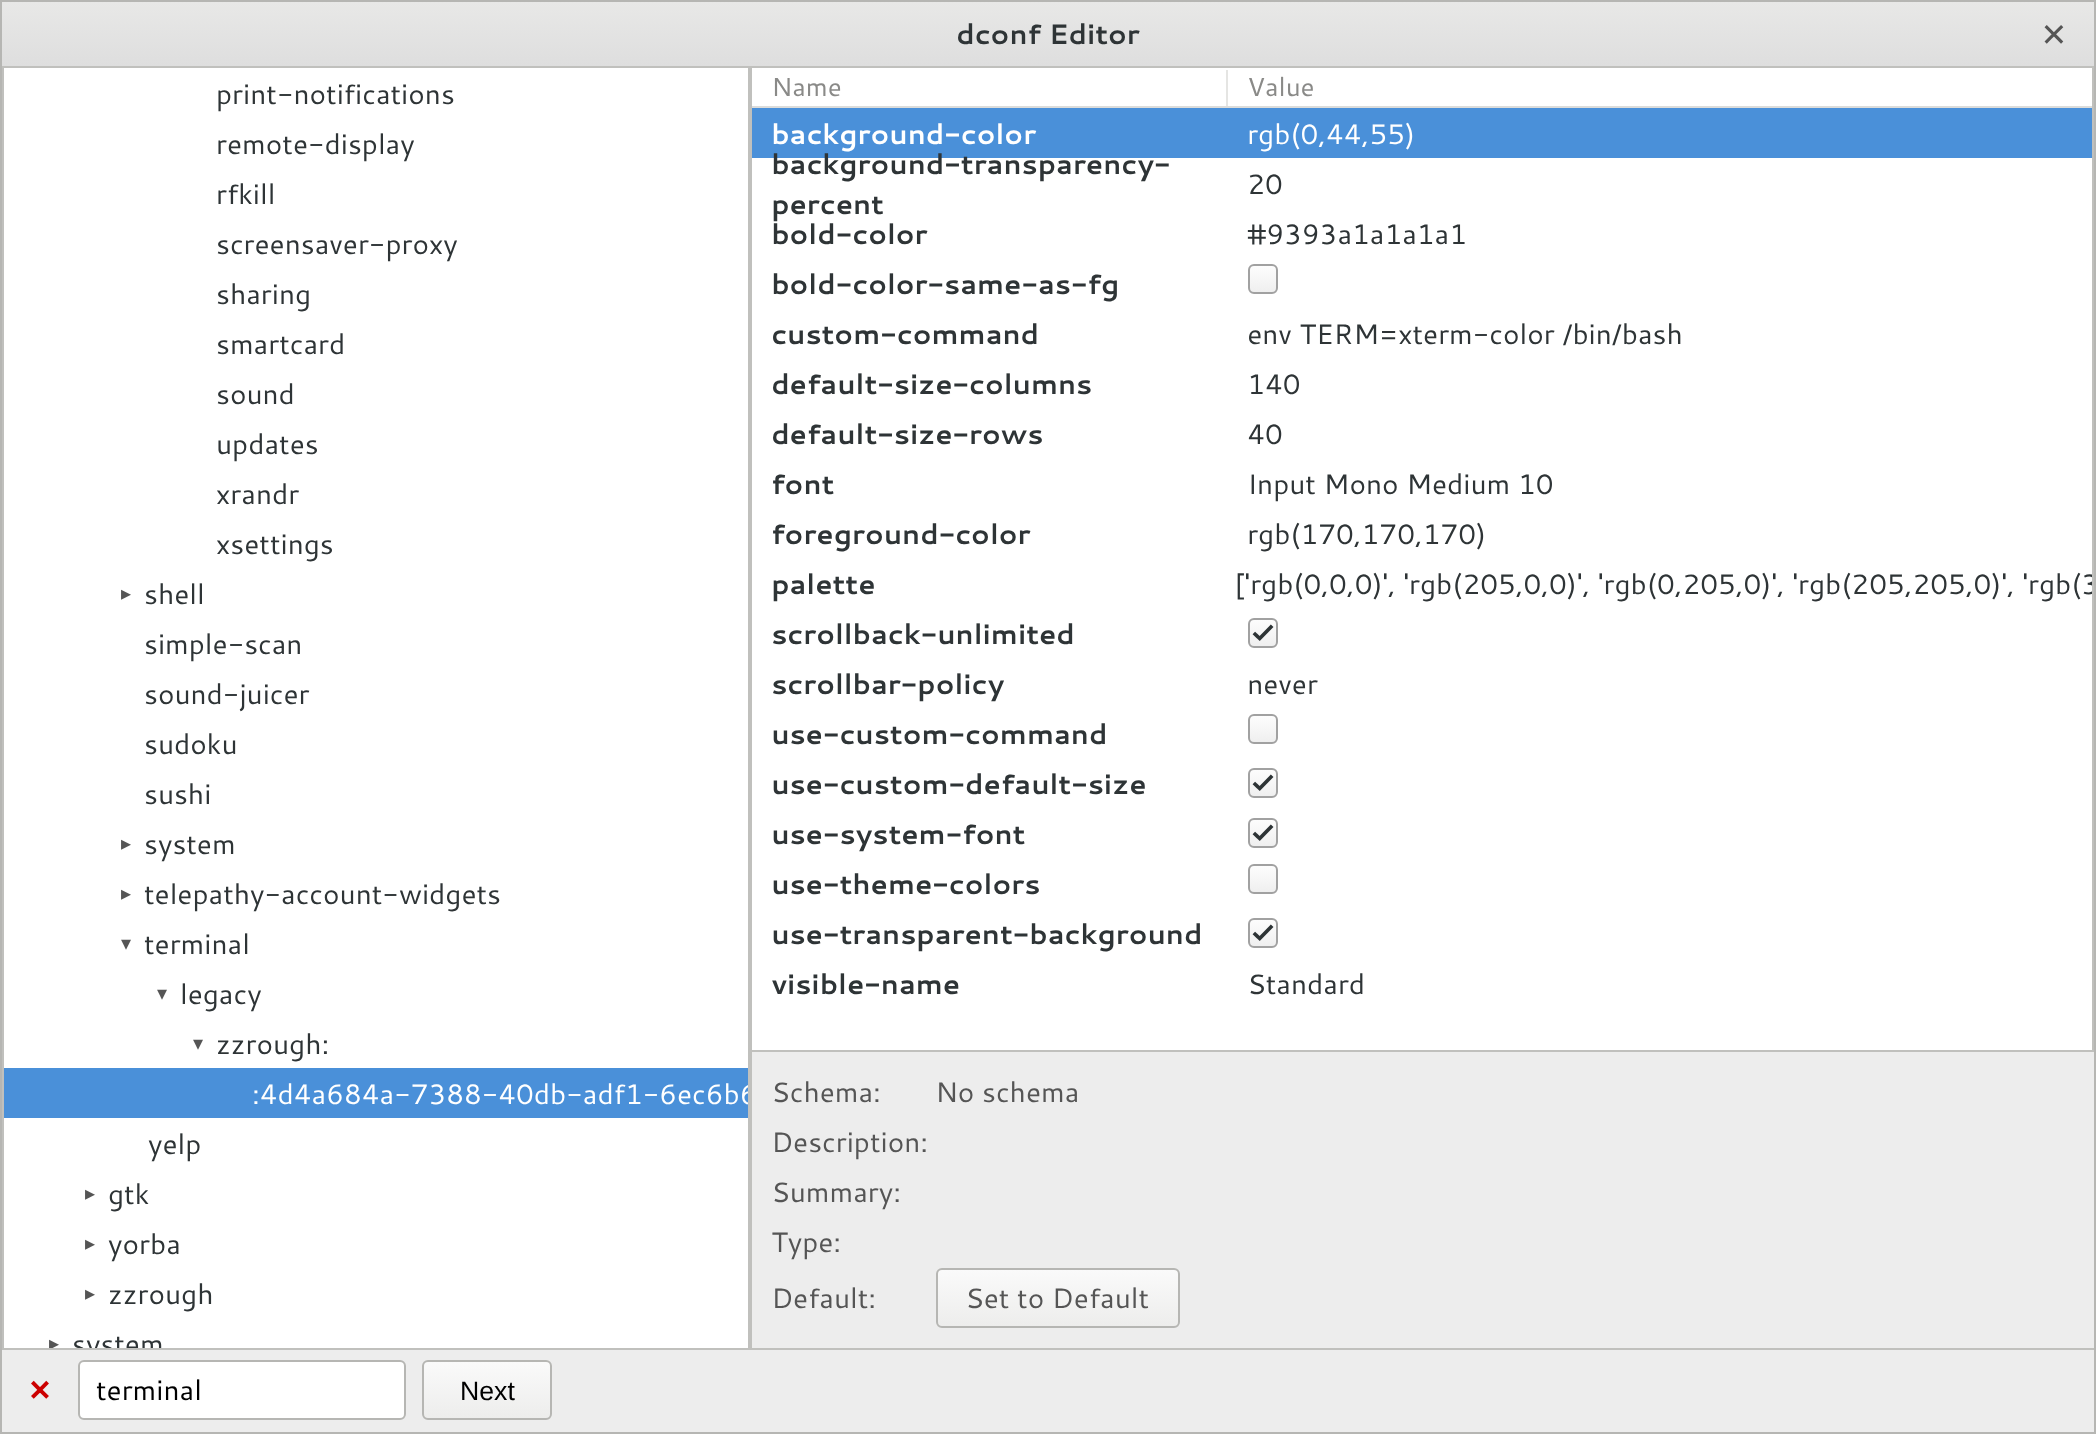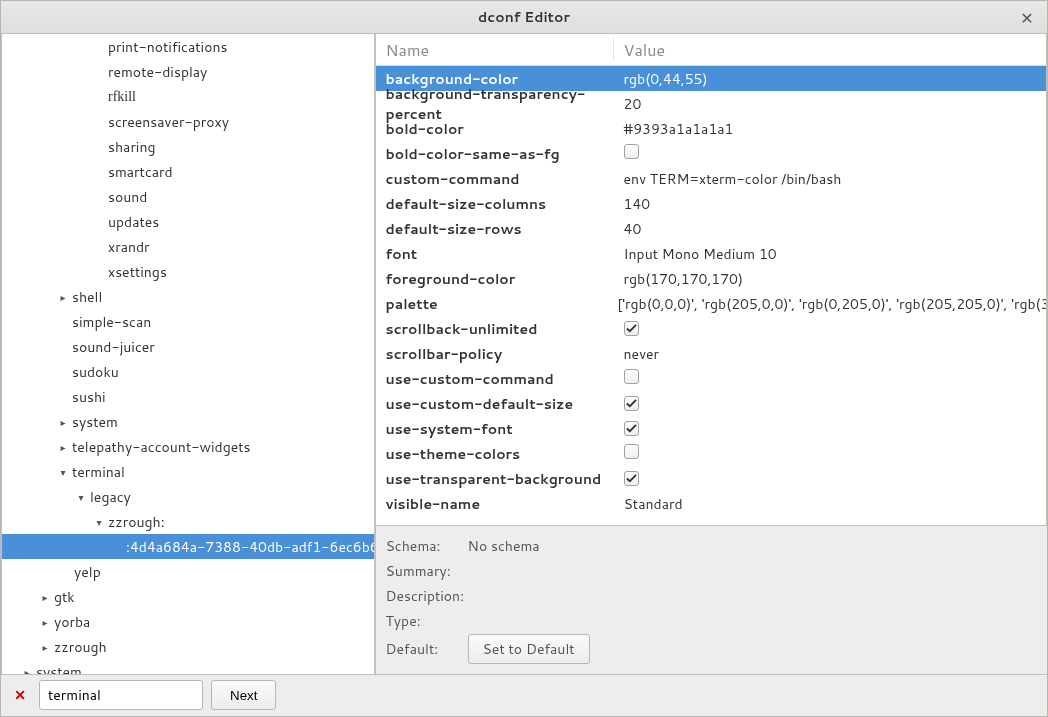--- a/index.html
+++ b/index.html
@@ -12,21 +12,21 @@
   .tree { width: 384px; background: #fff; border: 1px solid #c0c0bd; border-top: none; margin: 0 0 0 0; overflow-y: auto; overflow-x: hidden; }
   .tree ul { list-style: none; }
   .tree li { white-space: nowrap; }
   .tree .row { display: flex; align-items: center; height: 25px; padding-right: 8px; cursor: pointer; }
   .tree .row.selected { background: #4a90d9; color: #fff; }
   .tree .exp { width: 14px; text-align: center; font-size: 10px; color: #555; user-select: none; display:inline-block; flex: 0 0 14px; }
   .tree .row.selected .exp { color: #fff; }
   .tree .label { padding-left: 2px; }
   .right { flex: 1 1 auto; display: flex; flex-direction: column; min-width: 0; background: #ededed; border-bottom: 1px solid #c0c0bd; }
   .kv { flex: 1 1 auto; background: #fff; border: 1px solid #c0c0bd; border-left: 1px solid #c0c0bd; border-top: none; overflow: hidden; display:flex; flex-direction:column; }
-  .kv .head { display: flex; height: 32px; align-items: center; border-bottom: 1px solid #dcdcda; color: #8a8a88; font-size: 16px; }
+  .kv .head { display: flex; height: 20px; align-items: center; border-bottom: 1px solid #dcdcda; color: #8a8a88; font-size: 13px; }
   .kv .head .c1 { width: 238px; padding-left: 10px; border-right: 1px solid #e5e5e3; }
   .kv .head .c2 { padding-left: 10px; }
   .kv .rows { flex:1; overflow:auto; }
   .kv .krow { display: flex; height: 25px; align-items: center; }
   .kv .krow .c1 { width: 238px; padding-left: 10px; font-weight: bold; }
   .kv .krow .c2 { padding-left: 10px; white-space: nowrap; overflow: hidden; }
   .kv .krow.selected { background: #4a90d9; color: #fff; }
   .chk { width: 15px; height: 15px; border: 1px solid #a1a1a1; border-radius: 3px; background: linear-gradient(#fdfdfd,#efefef); display:inline-flex; align-items:center; justify-content:center; }
   .chk svg { width: 11px; height: 11px; display:block; }
   .detail { padding: 8px 10px 10px 10px; color: #555; background: #ededed; border-left:1px solid #c0c0bd; }
@@ -55,21 +55,21 @@
               <span class="label">print-notifications</span>
             </div>
           </li>
           <li>
             <div class="row" style="padding-left: 90px;">
               <span class="exp"></span>
               <span class="label">remote-display</span>
             </div>
           </li>
           <li>
-            <div class="row" style="padding-left: 90px; font-family: Liberation Serif, serif;">
+            <div class="row" style="padding-left: 90px;">
               <span class="exp"></span>
               <span class="label">rfkill</span>
             </div>
           </li>
           <li>
             <div class="row" style="padding-left: 90px;">
               <span class="exp"></span>
               <span class="label">screensaver-proxy</span>
             </div>
           </li>
@@ -303,24 +303,24 @@
               <div class="c2">Standard</div>
             </div>
           </div>
       </div>
       <div class="detail">
         <div class="drow">
           <span class="dlabel">Schema:</span>
           <span>No schema</span>
         </div>
         <div class="drow">
+            <span class="dlabel">Description:</span>
+          </div>
+        <div class="drow">
             <span class="dlabel">Summary:</span>
-          </div>
-        <div class="drow">
-            <span class="dlabel">Description:</span>
           </div>
         <div class="drow">
             <span class="dlabel">Type:</span>
           </div>
         <div class="drow">
           <span class="dlabel">Default:</span>
           <span class="btn">Set to Default</span>
         </div>
       </div>
     </div>

